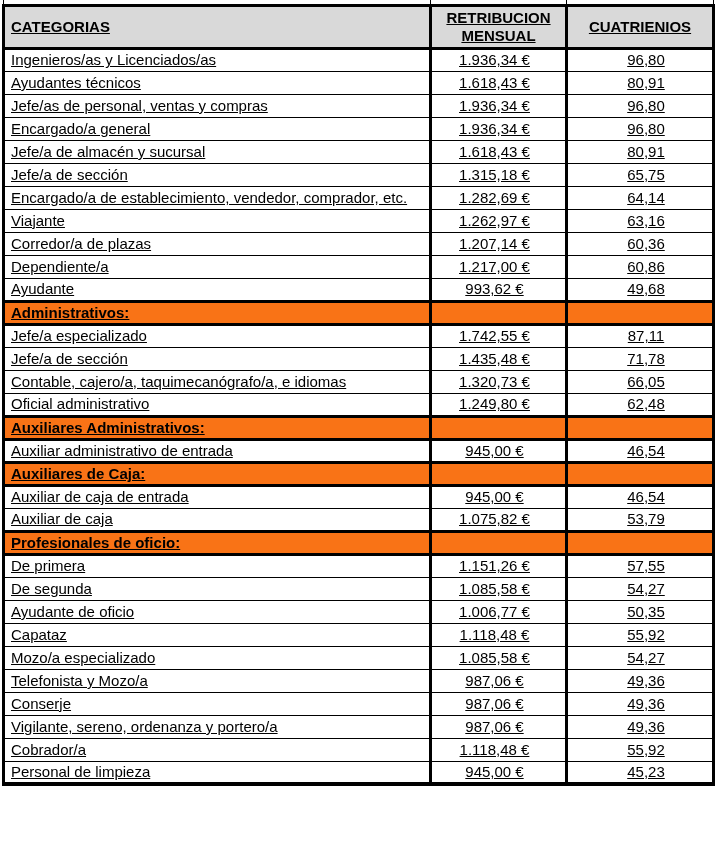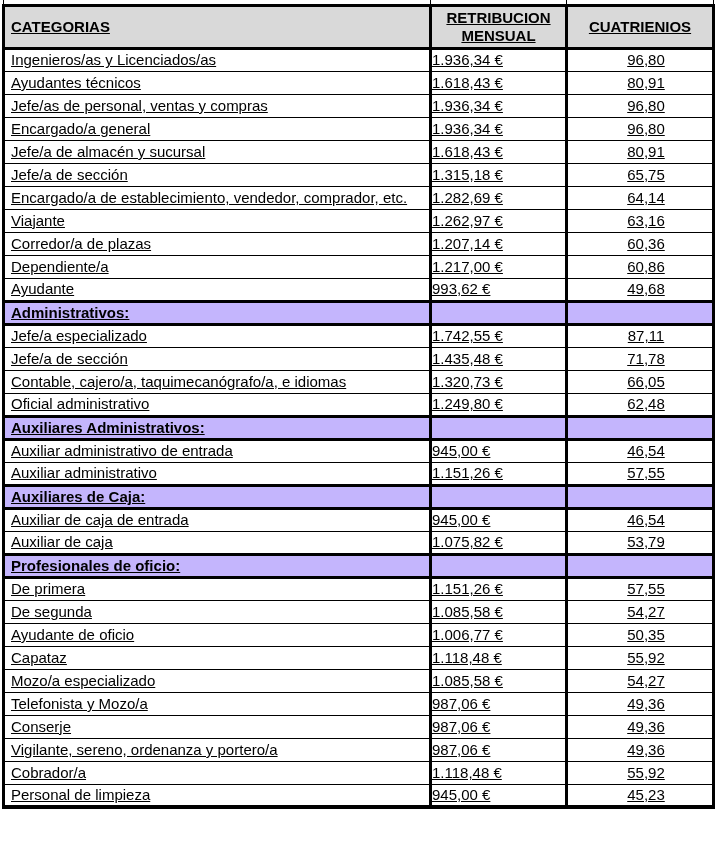--- a/index.html
+++ b/index.html
@@ -65,27 +65,27 @@
     padding: 0 10px;
   }
 
   
   tr.data td {
     height: 23px;
     border-bottom: 1px solid #000;
     background: #ffffff;
   }
   tr.data td.cat { text-align: left; padding-left: 6px; }
-  tr.data td.val { text-align: left; padding-right: 8px; }
+  tr.data td.val { text-align: center; padding-right: 8px; }
   tr.data td.cua { text-align: center; padding-left: 12px; }
 
   
   tr.section td {
     height: 23px;
-    background: #c4b5fd;
+    background: #f97316;
     border-top: 3px solid #000;
     border-bottom: 3px solid #000;
     font-weight: bold;
   }
   tr.section td.cat { text-align: left; padding-left: 6px; }
 
   
   tbody tr:last-child td { border-bottom: 4px solid #000; }
 </style>
 </head>
@@ -193,25 +193,20 @@
       <tr class="section">
         <td class="cat c0">Auxiliares Administrativos:</td>
         <td class="val c1"></td>
         <td class="cua c2"></td>
       </tr>
       <tr class="data">
         <td class="cat c0">Auxiliar administrativo de entrada</td>
         <td class="val c1">945,00 €</td>
         <td class="cua c2">46,54</td>
       </tr>
-      <tr class="data">
-        <td class="cat c0">Auxiliar administrativo</td>
-        <td class="val c1">1.151,26 €</td>
-        <td class="cua c2">57,55</td>
-      </tr>
       <tr class="section">
         <td class="cat c0">Auxiliares de Caja:</td>
         <td class="val c1"></td>
         <td class="cua c2"></td>
       </tr>
       <tr class="data">
         <td class="cat c0">Auxiliar de caja de entrada</td>
         <td class="val c1">945,00 €</td>
         <td class="cua c2">46,54</td>
       </tr>

